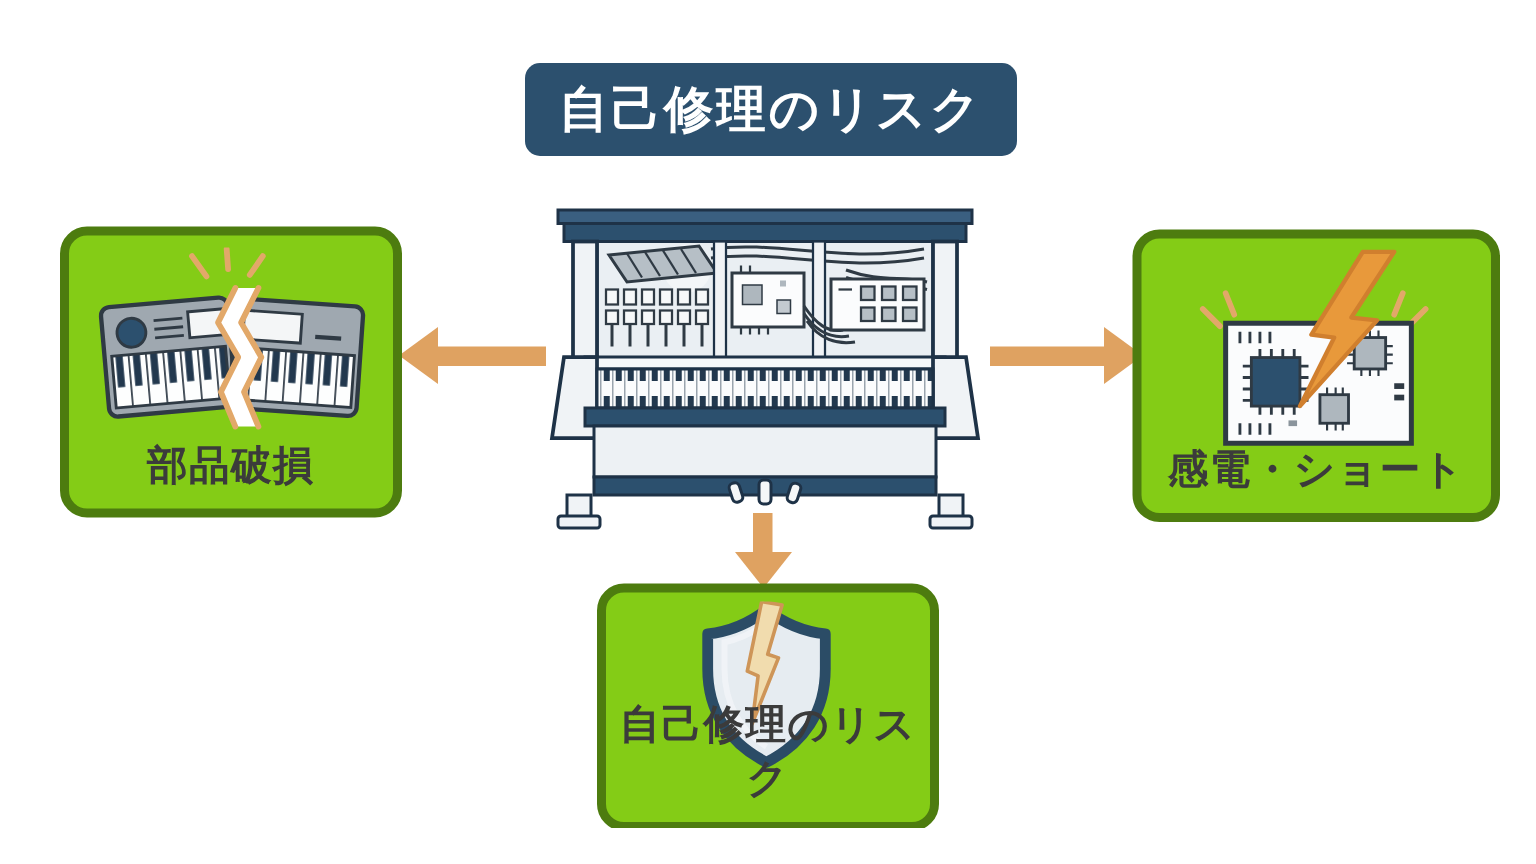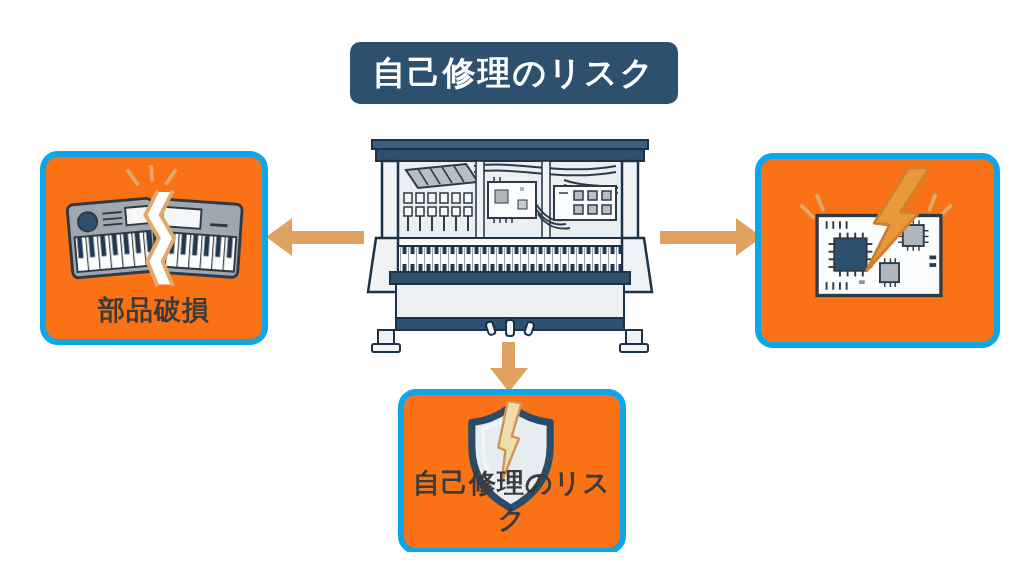--- a/index.html
+++ b/index.html
@@ -9,21 +9,21 @@
   }
   
   .title-banner{
     position:absolute;left:350px;top:42px;width:328px;height:62px;
     background:#2C506E;border-radius:10px;
     display:flex;align-items:center;justify-content:center;
     color:#ffffff;font-size:33px;font-weight:800;letter-spacing:2px;
   }
   
   .risk-box{
-    position:absolute;background:#f97316;border:6px solid #0ea5e9;border-radius:18px;
+    position:absolute;background:#84cc16;border:6px solid #4d7c0f;border-radius:18px;
     box-sizing:border-box;
     text-decoration:underline;
   }
   .box-left  {left:40px; top:151px;width:228px;height:194px;}
   .box-right {left:755px;top:153px;width:245px;height:195px;}
   .box-bottom{left:398px;top:389px;width:228px;height:165px;}
   .risk-label{
     position:absolute;left:0;bottom:11px;width:100%;text-align:center;
     font-size:27px;font-weight:800;color:#3B3B3B;letter-spacing:1px;
   }
@@ -304,20 +304,21 @@
               <line x1="122" y1="124" x2="122" y2="129"></line>
           </g>
           <rect x="158" y="96" width="7" height="4" fill="#2F3A44"></rect>
           <rect x="158" y="104" width="7" height="4" fill="#2F3A44"></rect>
           <rect x="84" y="122" width="6" height="4" fill="#8A949C"></rect>
         </g>
 
         <polygon points="136,4 100,62 116,64 92,112 146,52 128,50 158,4" fill="#E8993B" stroke="#D07F2E" stroke-width="3" stroke-linejoin="round"></polygon>
       </svg>
     </div>
+    <div class="risk-label">感電・ショート</div>
   </div>
 
   <div class="risk-box box-bottom">
     <div class="icon-wrap" style="left:55px;top:6px;">
       <svg viewBox="0 0 130 140" width="104" height="112">
         <path d="M65,7 C52,17 36,25 16,27 L16,56 C16,92 34,118 65,134 C96,118 114,92 114,56 L114,27 C94,25 78,17 65,7 Z" fill="#E6ECF1" stroke="#2B4C66" stroke-width="9" stroke-linejoin="round"></path>
         <path d="M65,18 C55,25 44,31 30,34 L30,56 C30,86 44,108 65,121" fill="none" stroke="#F4F7F9" stroke-width="5" opacity="0.7"></path>
 
         <polygon points="61,0 78,3 66,44 75,47 53,102 58,62 49,58" fill="#F1DCAE" stroke="#CE9558" stroke-width="3" stroke-linejoin="round"></polygon>
       </svg>

